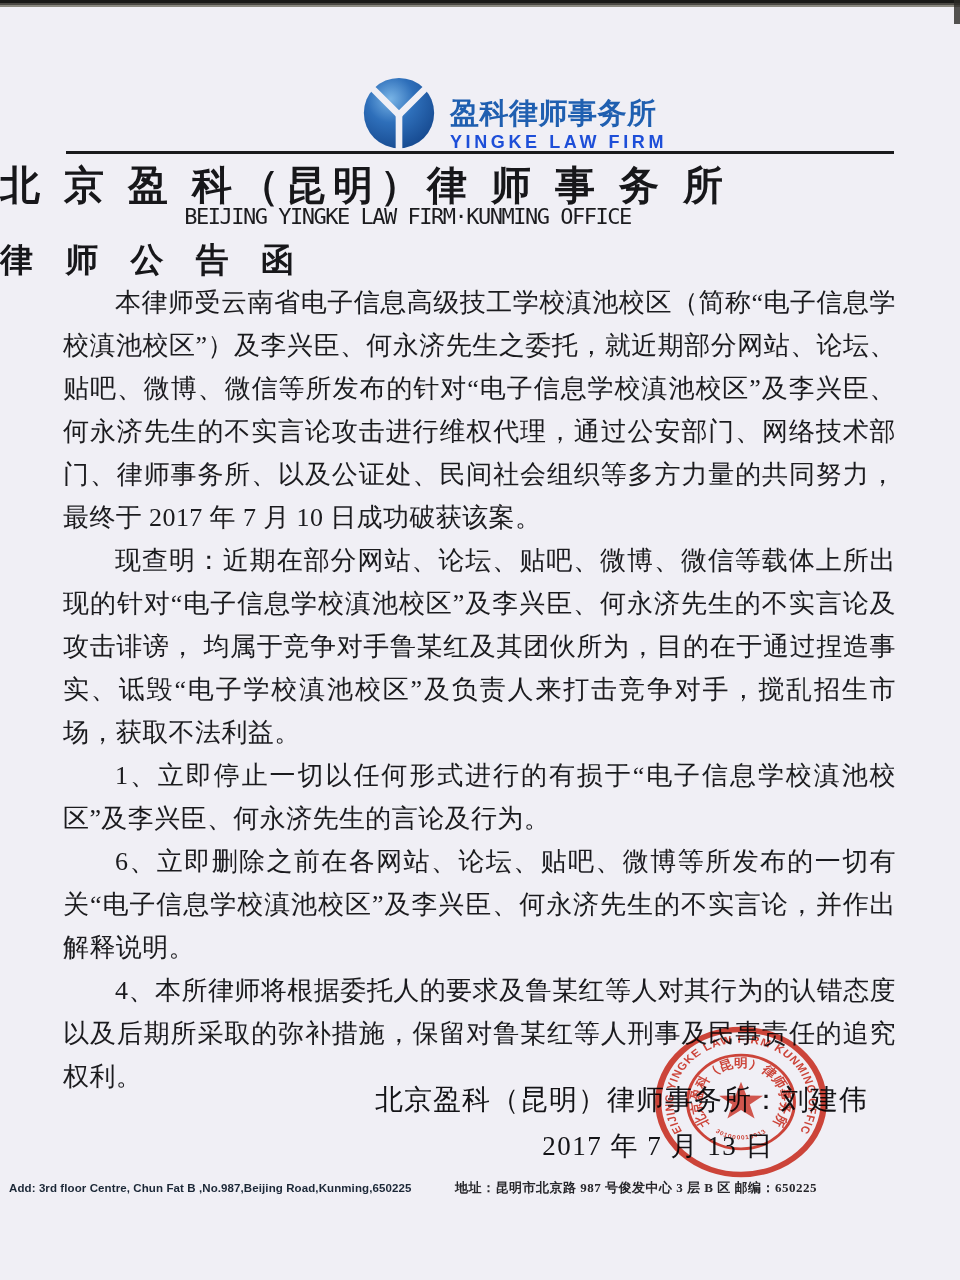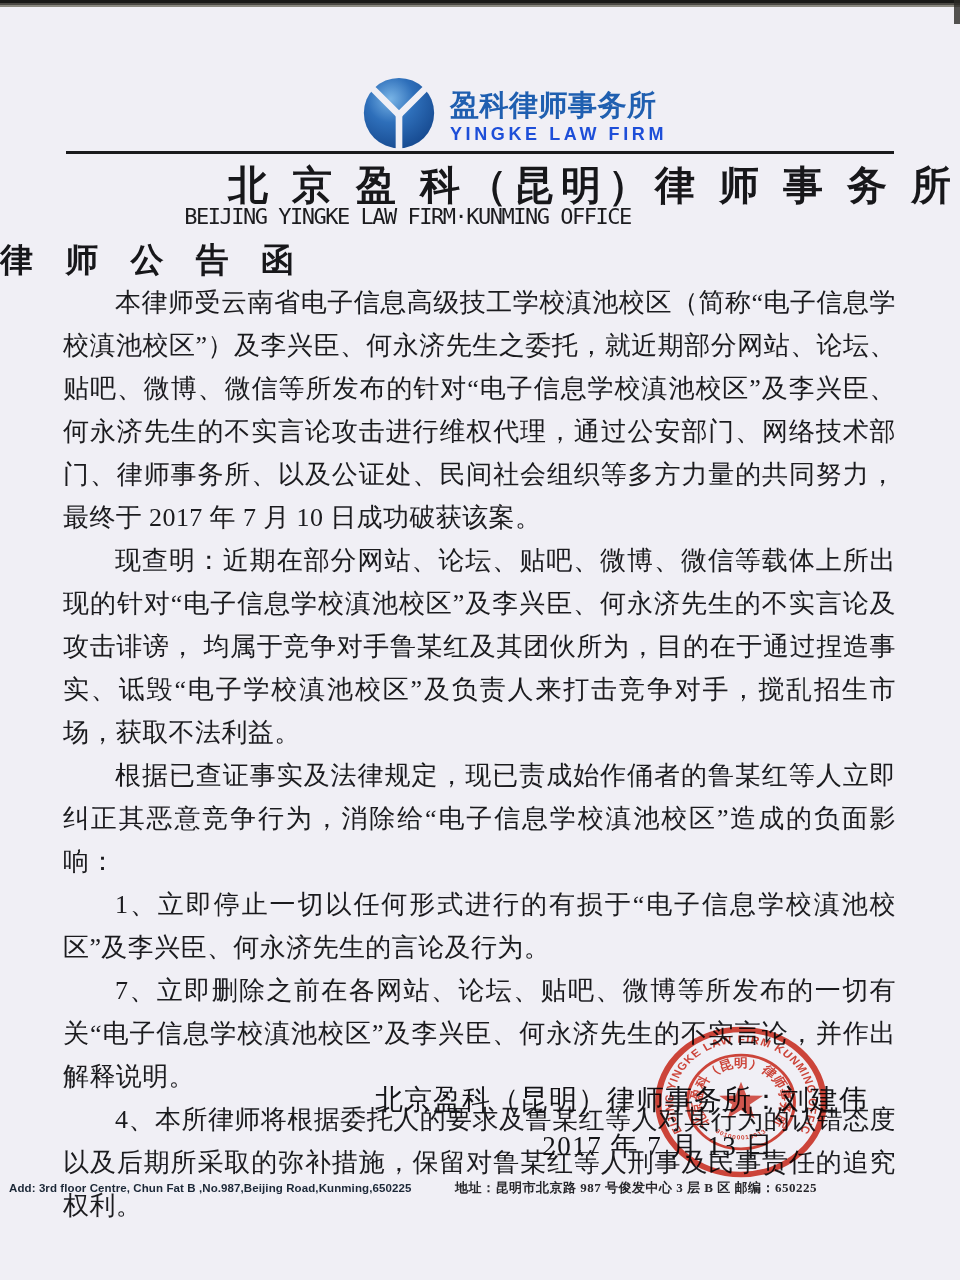--- a/index.html
+++ b/index.html
@@ -21,21 +21,21 @@
   }
   .scan-edge-corner {
     position: absolute; right: 0; top: 0;
     width: 6px; height: 24px;
     background: #2a2925; opacity: .8;
   }
 
   
   .logo {
     position: absolute; left: 360px; top: 76px;
-    display: flex; align-items: center;
+    display: flex; align-items: flex-end;
   }
   .logo-icon { width: 78px; height: 76px; }
   .logo-text { margin-left: 12px; padding-top: 4px; }
   .logo-cn {
     font-family: "Liberation Sans", sans-serif;
     font-weight: bold; font-size: 29px; line-height: 34px;
     color: #1f5fb0; letter-spacing: 0.5px;
   }
   .logo-en {
     font-family: "Liberation Sans", sans-serif;
@@ -43,21 +43,21 @@
     color: #1d4ed8; letter-spacing: 3.6px; margin-top: 2px;
   }
 
   
   .divider {
     position: absolute; left: 66px; top: 151px;
     width: 828px; height: 3px; background: #1a1a1c;
   }
   .title-cn {
     position: absolute; left: 0; top: 158px; width: 958px;
-    text-align: right;
+    text-align: left;
     font-size: 40px; font-weight: bold; color: #17171a;
     letter-spacing: 7px; white-space: nowrap;
   }
   .title-en {
     position: absolute; left: 0; top: 204px; width: 815px;
     text-align: center;
     font-family: "DejaVu Sans Mono", "Liberation Mono", monospace;
     font-weight: normal; font-size: 22px; letter-spacing: -1.5px;
     color: #1c1c1f; white-space: nowrap;
   }
@@ -152,23 +152,22 @@
   </div>
 
   <div class="divider"></div>
   <div class="title-cn">北 京 盈 科（昆明）律 师 事 务 所</div>
   <div class="title-en">BEIJING YINGKE LAW FIRM·KUNMING OFFICE</div>
   <div class="doc-title">律 师 公 告 函</div>
 
   <div class="body-text">
     <p>本律师受云南省电子信息高级技工学校滇池校区（简称“电子信息学校滇池校区”）及李兴臣、何永济先生之委托，就近期部分网站、论坛、贴吧、微博、微信等所发布的针对“电子信息学校滇池校区”及李兴臣、何永济先生的不实言论攻击进行维权代理，通过公安部门、网络技术部门、律师事务所、以及公证处、民间社会组织等多方力量的共同努力，最终于 2017 年 7 月 10 日成功破获该案。</p>
     <p>现查明：近期在部分网站、论坛、贴吧、微博、微信等载体上所出现的针对“电子信息学校滇池校区”及李兴臣、何永济先生的不实言论及攻击诽谤， 均属于竞争对手鲁某红及其团伙所为，目的在于通过捏造事实、诋毁“电子学校滇池校区”及负责人来打击竞争对手，搅乱招生市场，获取不法利益。</p>
-    <p>根据已查证事实及法律规定，现已责成始作俑者的鲁某红等人立即纠正其恶意竞争行为，消除给“电子信息学校滇池校区”造成的负面影响：</p>
     <p>1、立即停止一切以任何形式进行的有损于“电子信息学校滇池校区”及李兴臣、何永济先生的言论及行为。</p>
-    <p>7、立即删除之前在各网站、论坛、贴吧、微博等所发布的一切有关“电子信息学校滇池校区”及李兴臣、何永济先生的不实言论，并作出解释说明。</p>
+    <p>6、立即删除之前在各网站、论坛、贴吧、微博等所发布的一切有关“电子信息学校滇池校区”及李兴臣、何永济先生的不实言论，并作出解释说明。</p>
     <p>4、本所律师将根据委托人的要求及鲁某红等人对其行为的认错态度以及后期所采取的弥补措施，保留对鲁某红等人刑事及民事责任的追究权利。</p>
   </div>
 
   <div class="sig-firm">北京盈科（昆明）律师事务所：刘建伟</div>
   <div class="sig-date">2017 年 7 月 13 日</div>
 
   <svg class="seal" viewBox="0 0 200 200" preserveAspectRatio="none">
     <defs>
       <path id="seal-arc-en" d="M 34.2 138 A 76 76 0 1 1 165.8 138" fill="none"></path>
       <path id="seal-arc-cn" d="M 71.1 134.5 A 45 45 0 1 1 128.9 134.5" fill="none"></path>

